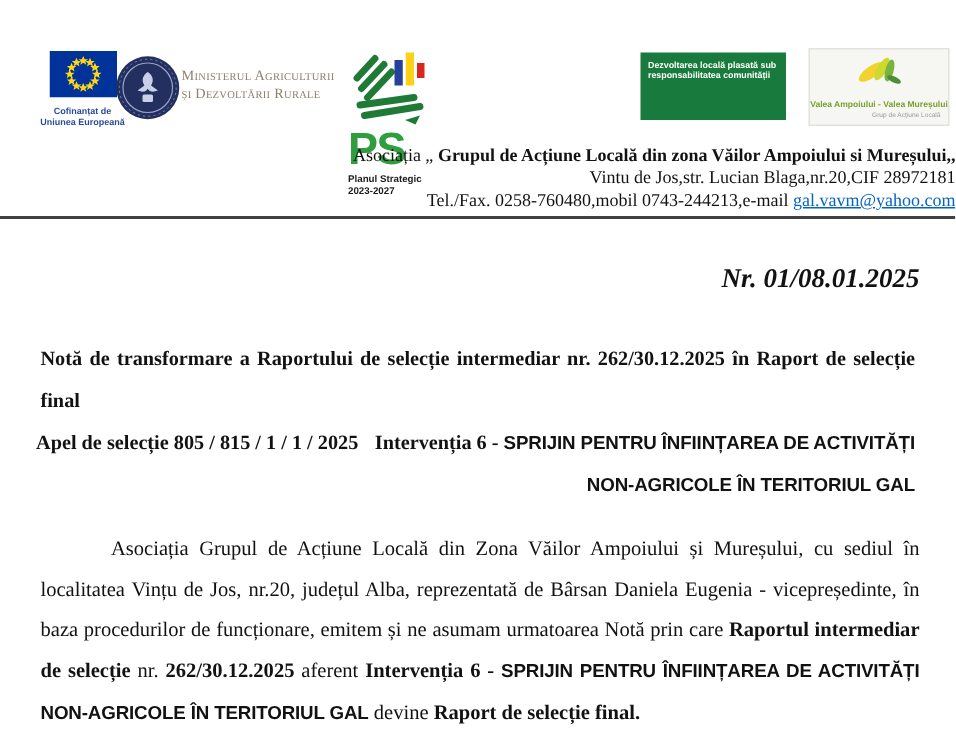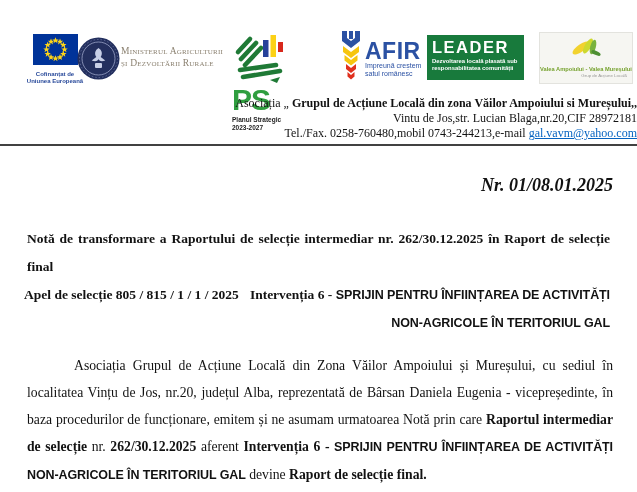--- a/index.html
+++ b/index.html
@@ -123,40 +123,22 @@
       </svg>
       <div class="ps-text">
         <div class="ps-abbr">PS</div>
         <div class="ps-sub">
           <div>Planul Strategic</div>
           <div>2023-2027</div>
         </div>
       </div>
     </div>
 
-    <div class="logo-block afir">
-      <svg width="20" height="50" viewBox="0 0 20 50">
-        <path d="M1,0 h5 v7 l4,3 4,-3 V0 h5 v10 l-9,7 -9,-7 z" fill="#2b51a3"></path>
-        <rect x="8" y="0" width="4" height="8" fill="#2b51a3"></rect>
-        <path d="M2,15 l8,6 8,-6 v6 l-8,6 -8,-6 z" fill="#f6c50f"></path>
-        <path d="M3.5,24 l6.5,5 6.5,-5 v5.5 l-6.5,5 -6.5,-5 z" fill="#f6c50f"></path>
-        <path d="M5,33 l5,4 5,-4 v5 l-5,4 -5,-4 z" fill="#e0301e"></path>
-        <path d="M6.5,41 l3.5,3 3.5,-3 v4.5 l-3.5,3 -3.5,-3 z" fill="#e0301e"></path>
-      </svg>
-      <div class="afir-col">
-        <div class="afir-abbr">AFIR</div>
-        <div class="afir-tag">
-          <div>împreună creștem</div>
-          <div>satul românesc</div>
-        </div>
-      </div>
-    </div>
 
     <div class="logo-block leader">
-      <div class="leader-title">LEADER</div>
       <div class="leader-tag">
         <div>Dezvoltarea locală plasată sub</div>
         <div>responsabilitatea comunității</div>
       </div>
     </div>
 
     <div class="logo-block valea">
       <svg width="40" height="26" viewBox="0 0 40 26" style="margin-top:3px;">
         <ellipse cx="15" cy="12" rx="10" ry="3.8" fill="#f2d22e" transform="rotate(-35 15 12)"></ellipse>
         <ellipse cx="22" cy="10" rx="8.5" ry="3.2" fill="#cdd92f" transform="rotate(-60 22 10)"></ellipse>

